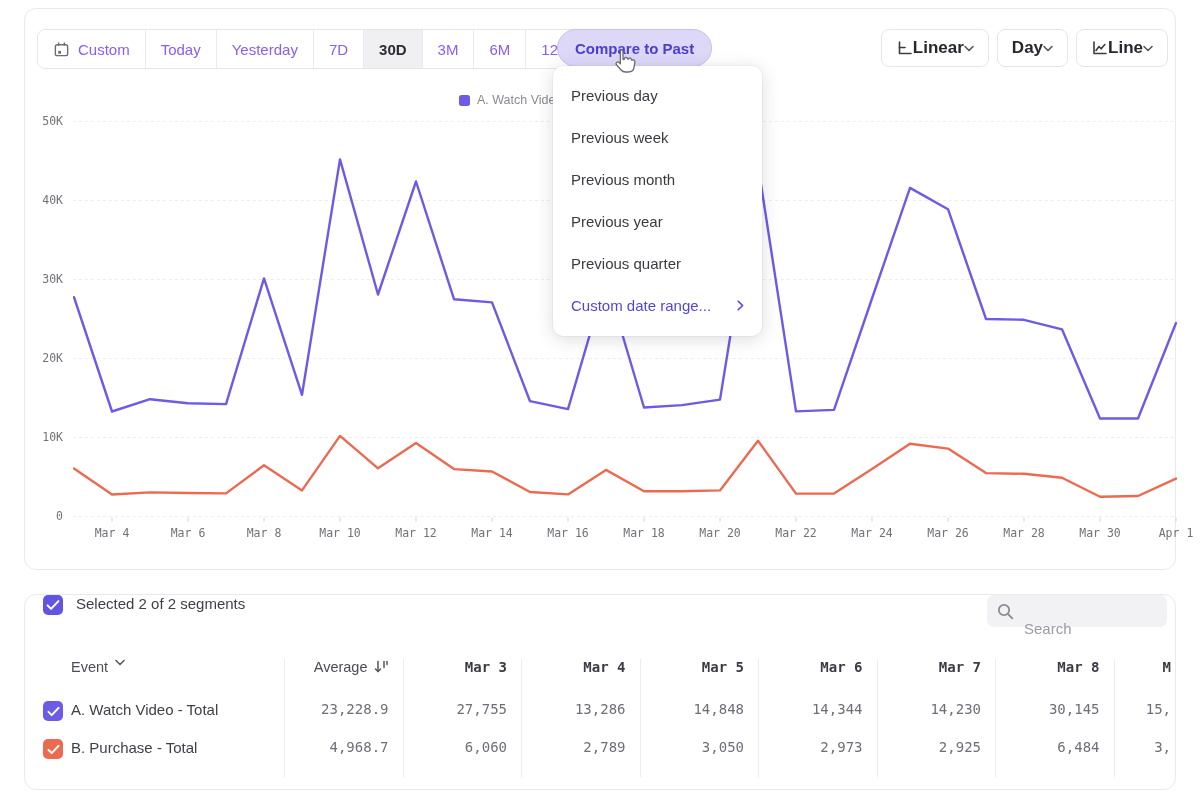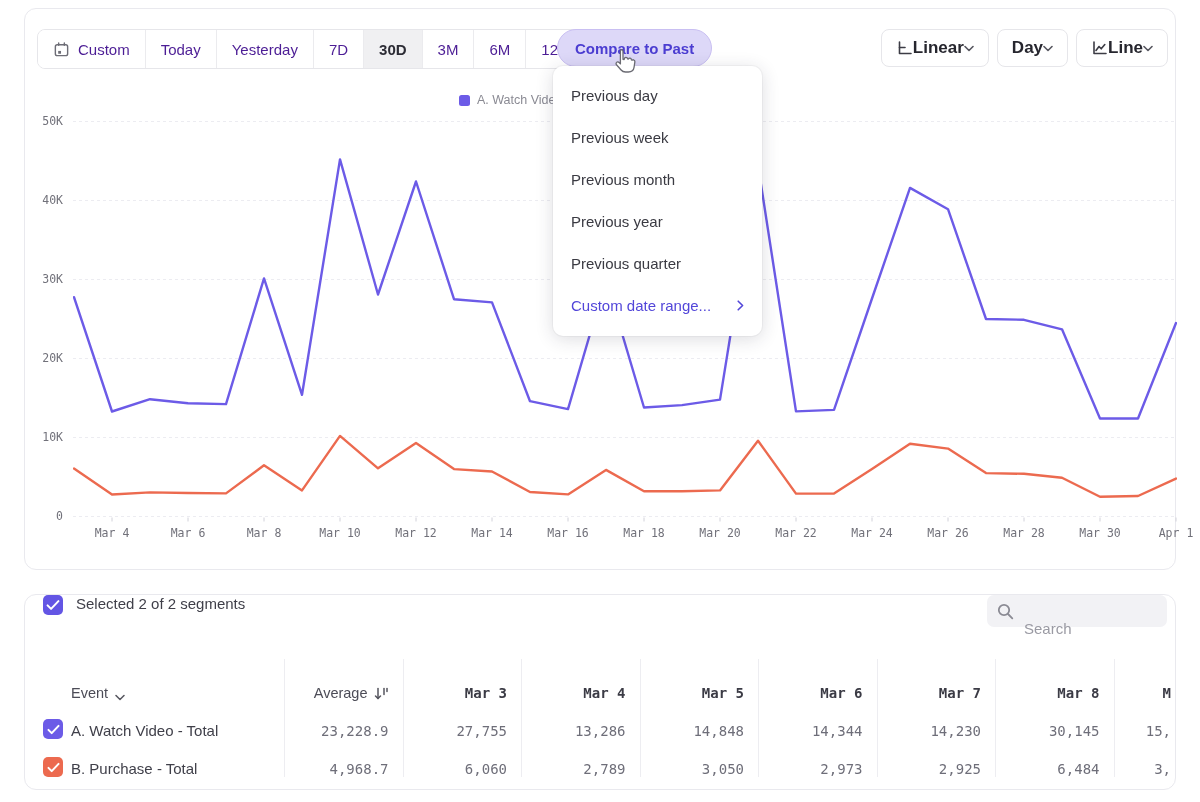--- a/index.html
+++ b/index.html
@@ -5,21 +5,21 @@
   html,body{margin:0;padding:0;width:1200px;height:802px;overflow:hidden;background:#ffffff;
     font-family:"Liberation Sans",sans-serif;-webkit-font-smoothing:antialiased;}
   .stage{position:relative;width:1200px;height:802px;background:#fff;}
   .card{position:absolute;background:#fff;border:1px solid #e9e9ee;border-radius:12px;box-sizing:border-box;}
   #chart-card{left:24px;top:8px;width:1152px;height:562px;}
   #table-card{left:24px;top:594px;width:1152px;height:196px;overflow:hidden;}
 
   
   .segmented{position:absolute;left:12px;top:20px;height:38px;display:flex;align-items:stretch;
     border:1px solid #e6e6ea;border-radius:8px;overflow:hidden;background:#fff;}
-  .seg-item{display:flex;align-items:center;gap:8px;padding:0 15px;font-size:15px;color:#4c1d95;
+  .seg-item{display:flex;align-items:center;gap:8px;padding:0 15px;font-size:15px;color:#8b5cf6;
     border-left:1px solid #ebebee;cursor:pointer;white-space:nowrap;background:#fff;}
   .seg-item:first-child{border-left:none;}
   .seg-item.active{background:#f0f0f2;color:#2c2c35;font-weight:700;}
   .compare-btn{position:absolute;left:532px;top:20px;height:38px;padding:16px 17px;border-radius:19px;
     background:#ddd8f8;border:1px solid #c9bff2;display:flex;align-items:center;
     font-size:15px;font-weight:700;color:#4b3dd1;box-sizing:border-box;cursor:pointer;}
   .controls{position:absolute;right:7px;top:20px;display:flex;gap:8px;}
   .ctl-btn{height:38px;display:flex;align-items:center;gap:0;padding:0 14px;border:1px solid #e6e6ea;
     border-radius:8px;background:#fff;font-size:17px;font-weight:600;color:#26262e;cursor:pointer;box-sizing:border-box;}
 
@@ -49,21 +49,21 @@
   .checkbox{width:20px;height:20px;border-radius:5px;display:flex;align-items:center;justify-content:center;flex:0 0 20px;cursor:pointer;}
   .segbar-label{font-size:15px;color:#3f3f49;}
   .search{margin-left:auto;width:180px;height:32px;background:#f2f2f5;border-radius:7px;display:flex;align-items:center;
     padding:0 10px;box-sizing:border-box;gap:8px;}
   .search input{border:none;background:transparent;outline:none;font-size:15px;color:#3f3f49;width:130px;
     font-family:"Liberation Sans",sans-serif;margin-top:35px;}
   .search input::placeholder{color:#9a9aa3;}
   .tgrid{display:grid;grid-template-columns:259px 118.5px 118.5px 118.5px 118.5px 118.5px 118.5px 118.5px 1fr;}
   .thead{height:42px;}
   .trow{height:38px;}
-  .tgrid>div{display:flex;align-items:flex-end;box-sizing:border-box;}
+  .tgrid>div{display:flex;align-items:flex-start;box-sizing:border-box;}
   .tgrid>div:nth-child(n+2){border-left:1px solid #ededf1;}
   .cell-event{padding-left:18px;gap:8px;font-size:15px;color:#3f3f49;}
   .thead .cell-event{padding-left:46px;font-size:14.5px;color:#4c4c57;gap:7px;}
   .cell-num{justify-content:flex-end;padding-right:14px;font-family:"DejaVu Sans Mono",monospace;
     font-size:14px;color:#6e6e79;}
   .thead .cell-num{font-size:14px;color:#3b3b45;font-weight:700;}
   .thead .cell-avg{font-family:"Liberation Sans",sans-serif;font-size:14.5px;color:#4c4c57;font-weight:400;gap:6px;}
   .cell-last{padding-right:4px;}
   .icon{display:inline-flex;align-items:center;justify-content:center;}
 </style>

